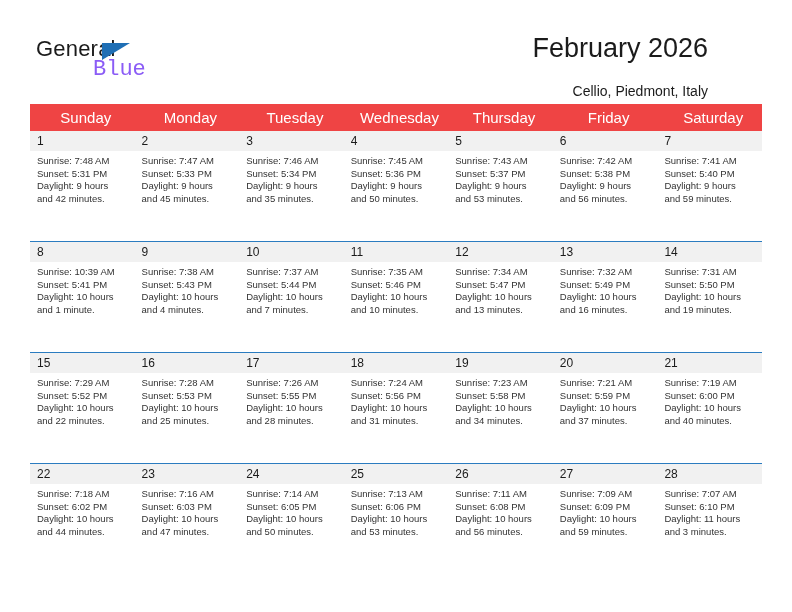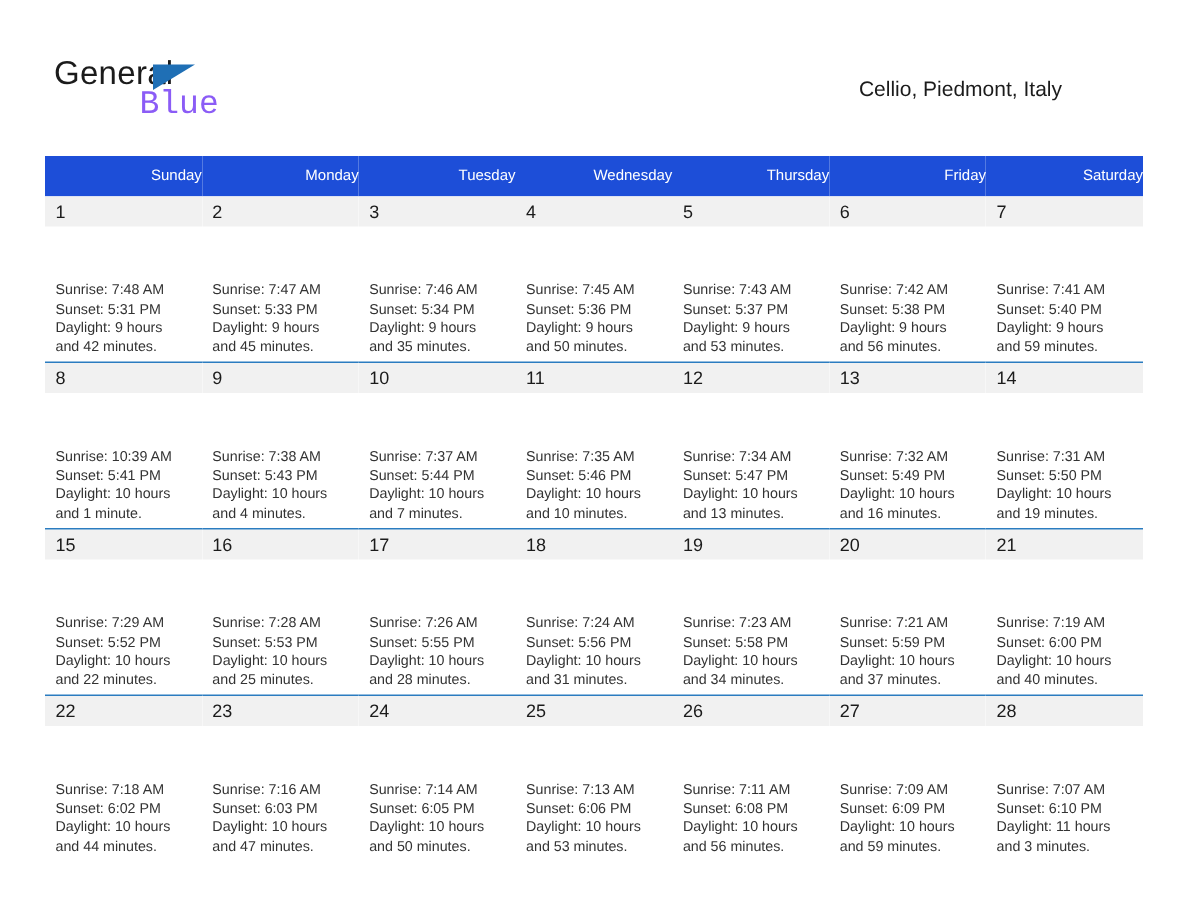--- a/index.html
+++ b/index.html
@@ -91,25 +91,25 @@
     width: 732px;
   }
   table.cal {
     border-collapse: collapse;
     table-layout: fixed;
     width: 732px;
   }
   table.cal col { width: 104.57px; }
 
   thead th {
-    background: #1d4ed8;
+    background: #ef4444;
     color: #ffffff;
-    font-size: 10px;
+    font-size: 15px;
     font-weight: normal;
-    text-align: right;
+    text-align: center;
     padding: 5px 0 5px 7px;
     height: 17px;
     line-height: 15px;
     border: none;
   }
 
   tbody td {
     vertical-align: top;
     padding: 0;
     height: 110px;
@@ -122,21 +122,20 @@
   .daynum {
     background: #f1f1f1;
     font-size: 12px;
     color: #1b1b1b;
     padding: 3px 0 3px 7px;
     line-height: 14px;
     height: 14px;
   }
   .daybody {
     padding: 4px 6px 0 7px;
-    margin-top: 33px;
   }
   .daybody div {
     font-size: 9.5px;
     line-height: 12.6px;
     color: #333333;
     white-space: nowrap;
   }
 </style>
 </head>
 <body>
@@ -145,20 +144,21 @@
 
   <div class="header">
 
     <div class="brand">
       <span class="brand-general">General</span>
       <span class="brand-tri"></span>
       <span class="brand-blue">Blue</span>
     </div>
 
     <div class="title-block">
+      <div class="title-main">February 2026</div>
       <div class="title-sub">Cellio, Piedmont, Italy</div>
     </div>
 
   </div>
 
   <div class="calendar">
     <table class="cal">
       <colgroup>
         <col>
           <col>

